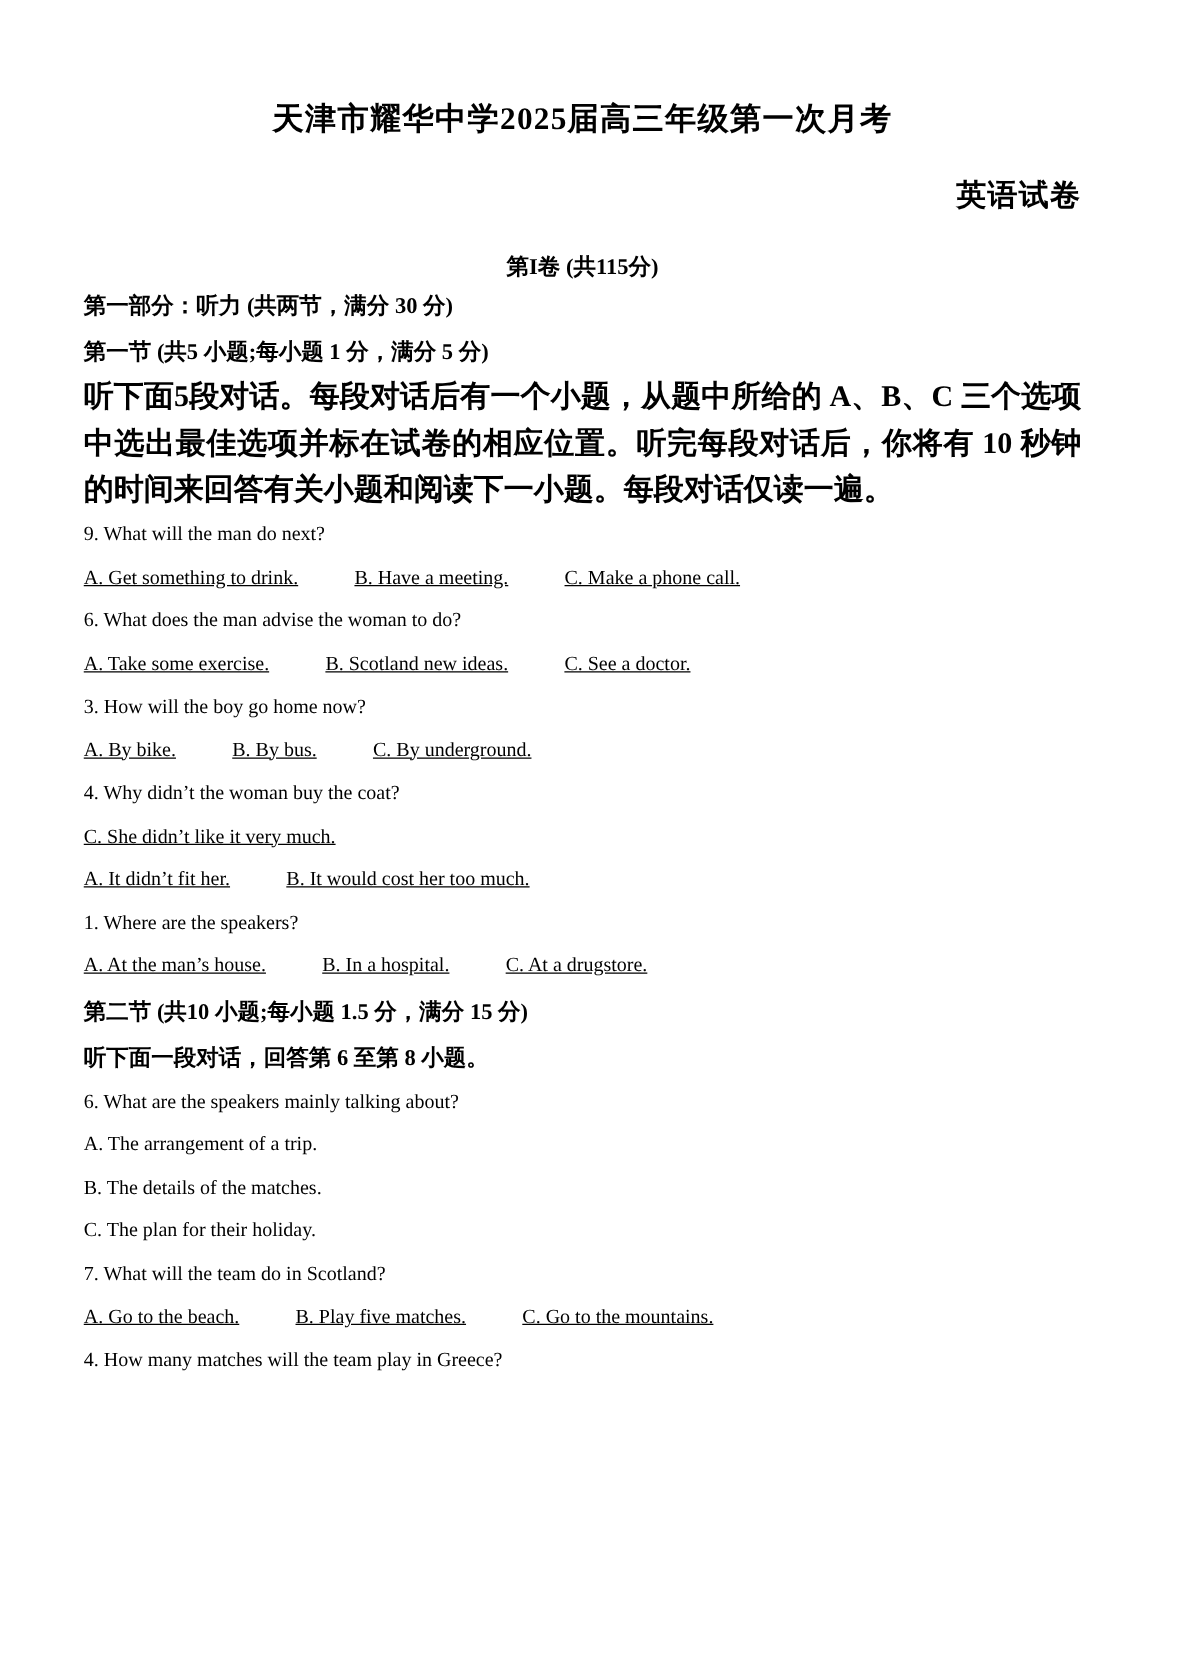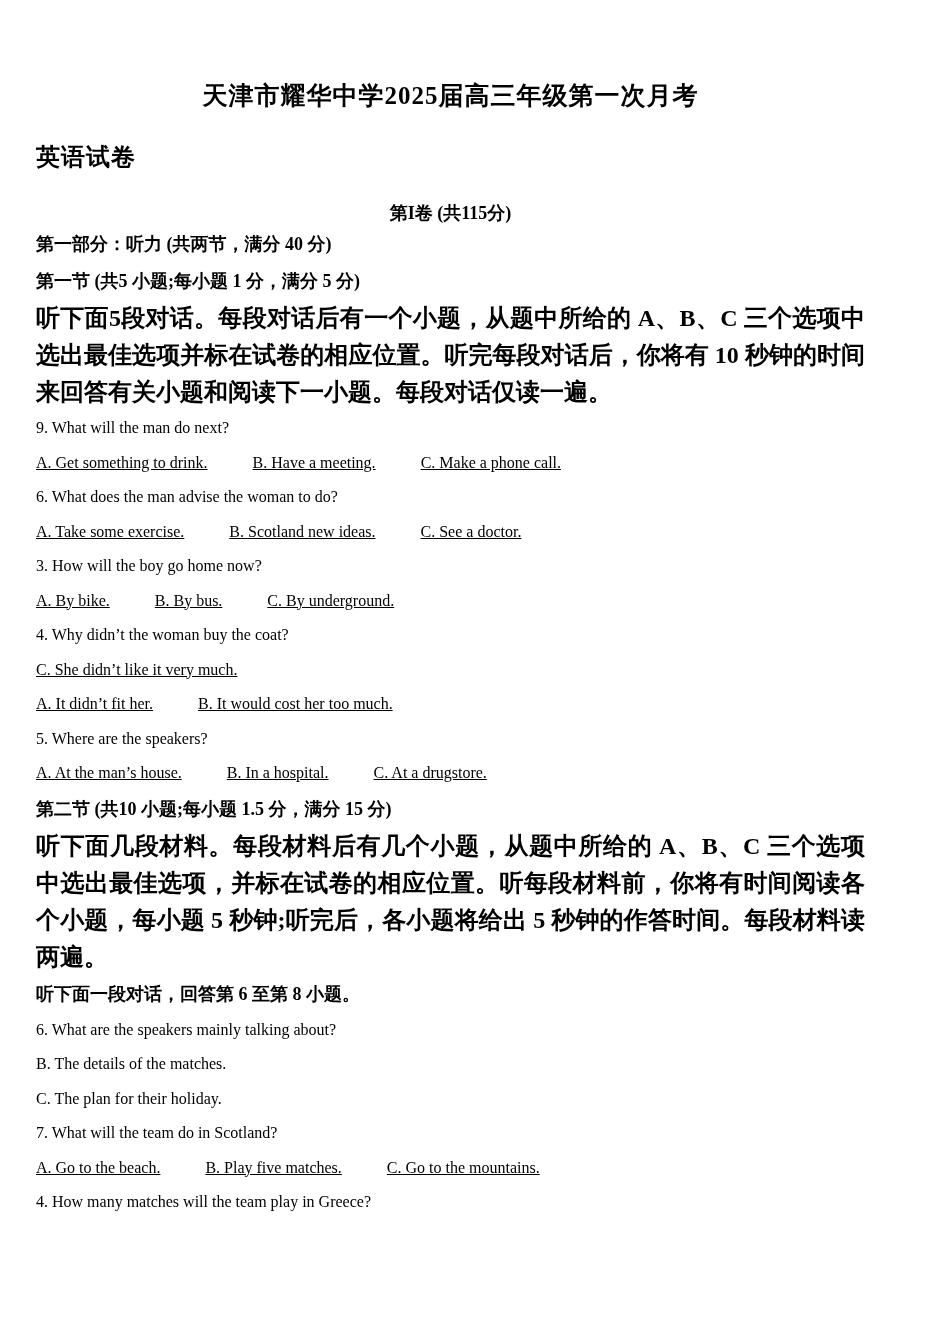--- a/index.html
+++ b/index.html
@@ -8,32 +8,32 @@
     width: 950px;
     height: 1344px;
     overflow: hidden;
     color: #000;
     font-family: "Liberation Serif", "DejaVu Serif", serif;
   }
   .page {
     width: 950px;
     height: 1268px;
     background: #ffffff;
-    padding: 80px 85px 0 36px;
+    padding: 80px 85px 0 67px;
   }
   .title {
     text-align: center;
     font-weight: 700;
     font-size: 25px;
     line-height: 32px;
     margin-bottom: 30px;
     letter-spacing: 1px;
   }
   .subtitle {
-    text-align: left;
+    text-align: right;
     font-weight: 700;
     font-size: 24px;
     line-height: 30px;
     margin-bottom: 28px;
     letter-spacing: 1px;
   }
   .volume {
     text-align: center;
     font-weight: 700;
     font-size: 18px;
@@ -60,21 +60,21 @@
 </style>
 </head>
 <body>
 
 <div class="page">
 
   <div class="title">天津市耀华中学2025届高三年级第一次月考</div>
   <div class="subtitle">英语试卷</div>
   <div class="volume">第I卷 (共115分)</div>
 
-  <div class="cn-heading">第一部分：听力 (共两节，满分 40 分)</div>
+  <div class="cn-heading">第一部分：听力 (共两节，满分 30 分)</div>
   <div class="cn-heading">第一节 (共5 小题;每小题 1 分，满分 5 分)</div>
   <p class="cn-para">听下面5段对话。每段对话后有一个小题，从题中所给的 A、B、C 三个选项中选出最佳选项并标在试卷的相应位置。听完每段对话后，你将有 10 秒钟的时间来回答有关小题和阅读下一小题。每段对话仅读一遍。</p>
 
   <div class="question">
     <div class="q-line">9. What will the man do next?</div>
     <div class="q-line opts">
       <span class="opt">A. Get something to drink.</span>
       <span class="opt">B. Have a meeting.</span>
       <span class="opt">C. Make a phone call.</span>
     </div>
@@ -103,34 +103,34 @@
     <div class="q-line opts">
       <span class="opt">C. She didn’t like it very much.</span>
     </div>
     <div class="q-line opts">
       <span class="opt">A. It didn’t fit her.</span>
       <span class="opt">B. It would cost her too much.</span>
     </div>
   </div>
 
   <div class="question">
-    <div class="q-line">5. Where are the speakers?</div>
+    <div class="q-line">1. Where are the speakers?</div>
     <div class="q-line opts">
       <span class="opt">A. At the man’s house.</span>
       <span class="opt">B. In a hospital.</span>
       <span class="opt">C. At a drugstore.</span>
     </div>
   </div>
 
   <div class="cn-heading">第二节 (共10 小题;每小题 1.5 分，满分 15 分)</div>
-  <p class="cn-para">听下面几段材料。每段材料后有几个小题，从题中所给的 A、B、C 三个选项中选出最佳选项，并标在试卷的相应位置。听每段材料前，你将有时间阅读各个小题，每小题 5 秒钟;听完后，各小题将给出 5 秒钟的作答时间。每段材料读两遍。</p>
   <div class="cn-heading">听下面一段对话，回答第 6 至第 8 小题。</div>
 
   <div class="question">
     <div class="q-line">6. What are the speakers mainly talking about?</div>
+    <div class="q-line">A. The arrangement of a trip.</div>
     <div class="q-line">B. The details of the matches.</div>
     <div class="q-line">C. The plan for their holiday.</div>
   </div>
 
   <div class="question">
     <div class="q-line">7. What will the team do in Scotland?</div>
     <div class="q-line opts">
       <span class="opt">A. Go to the beach.</span>
       <span class="opt">B. Play five matches.</span>
       <span class="opt">C. Go to the mountains.</span>

